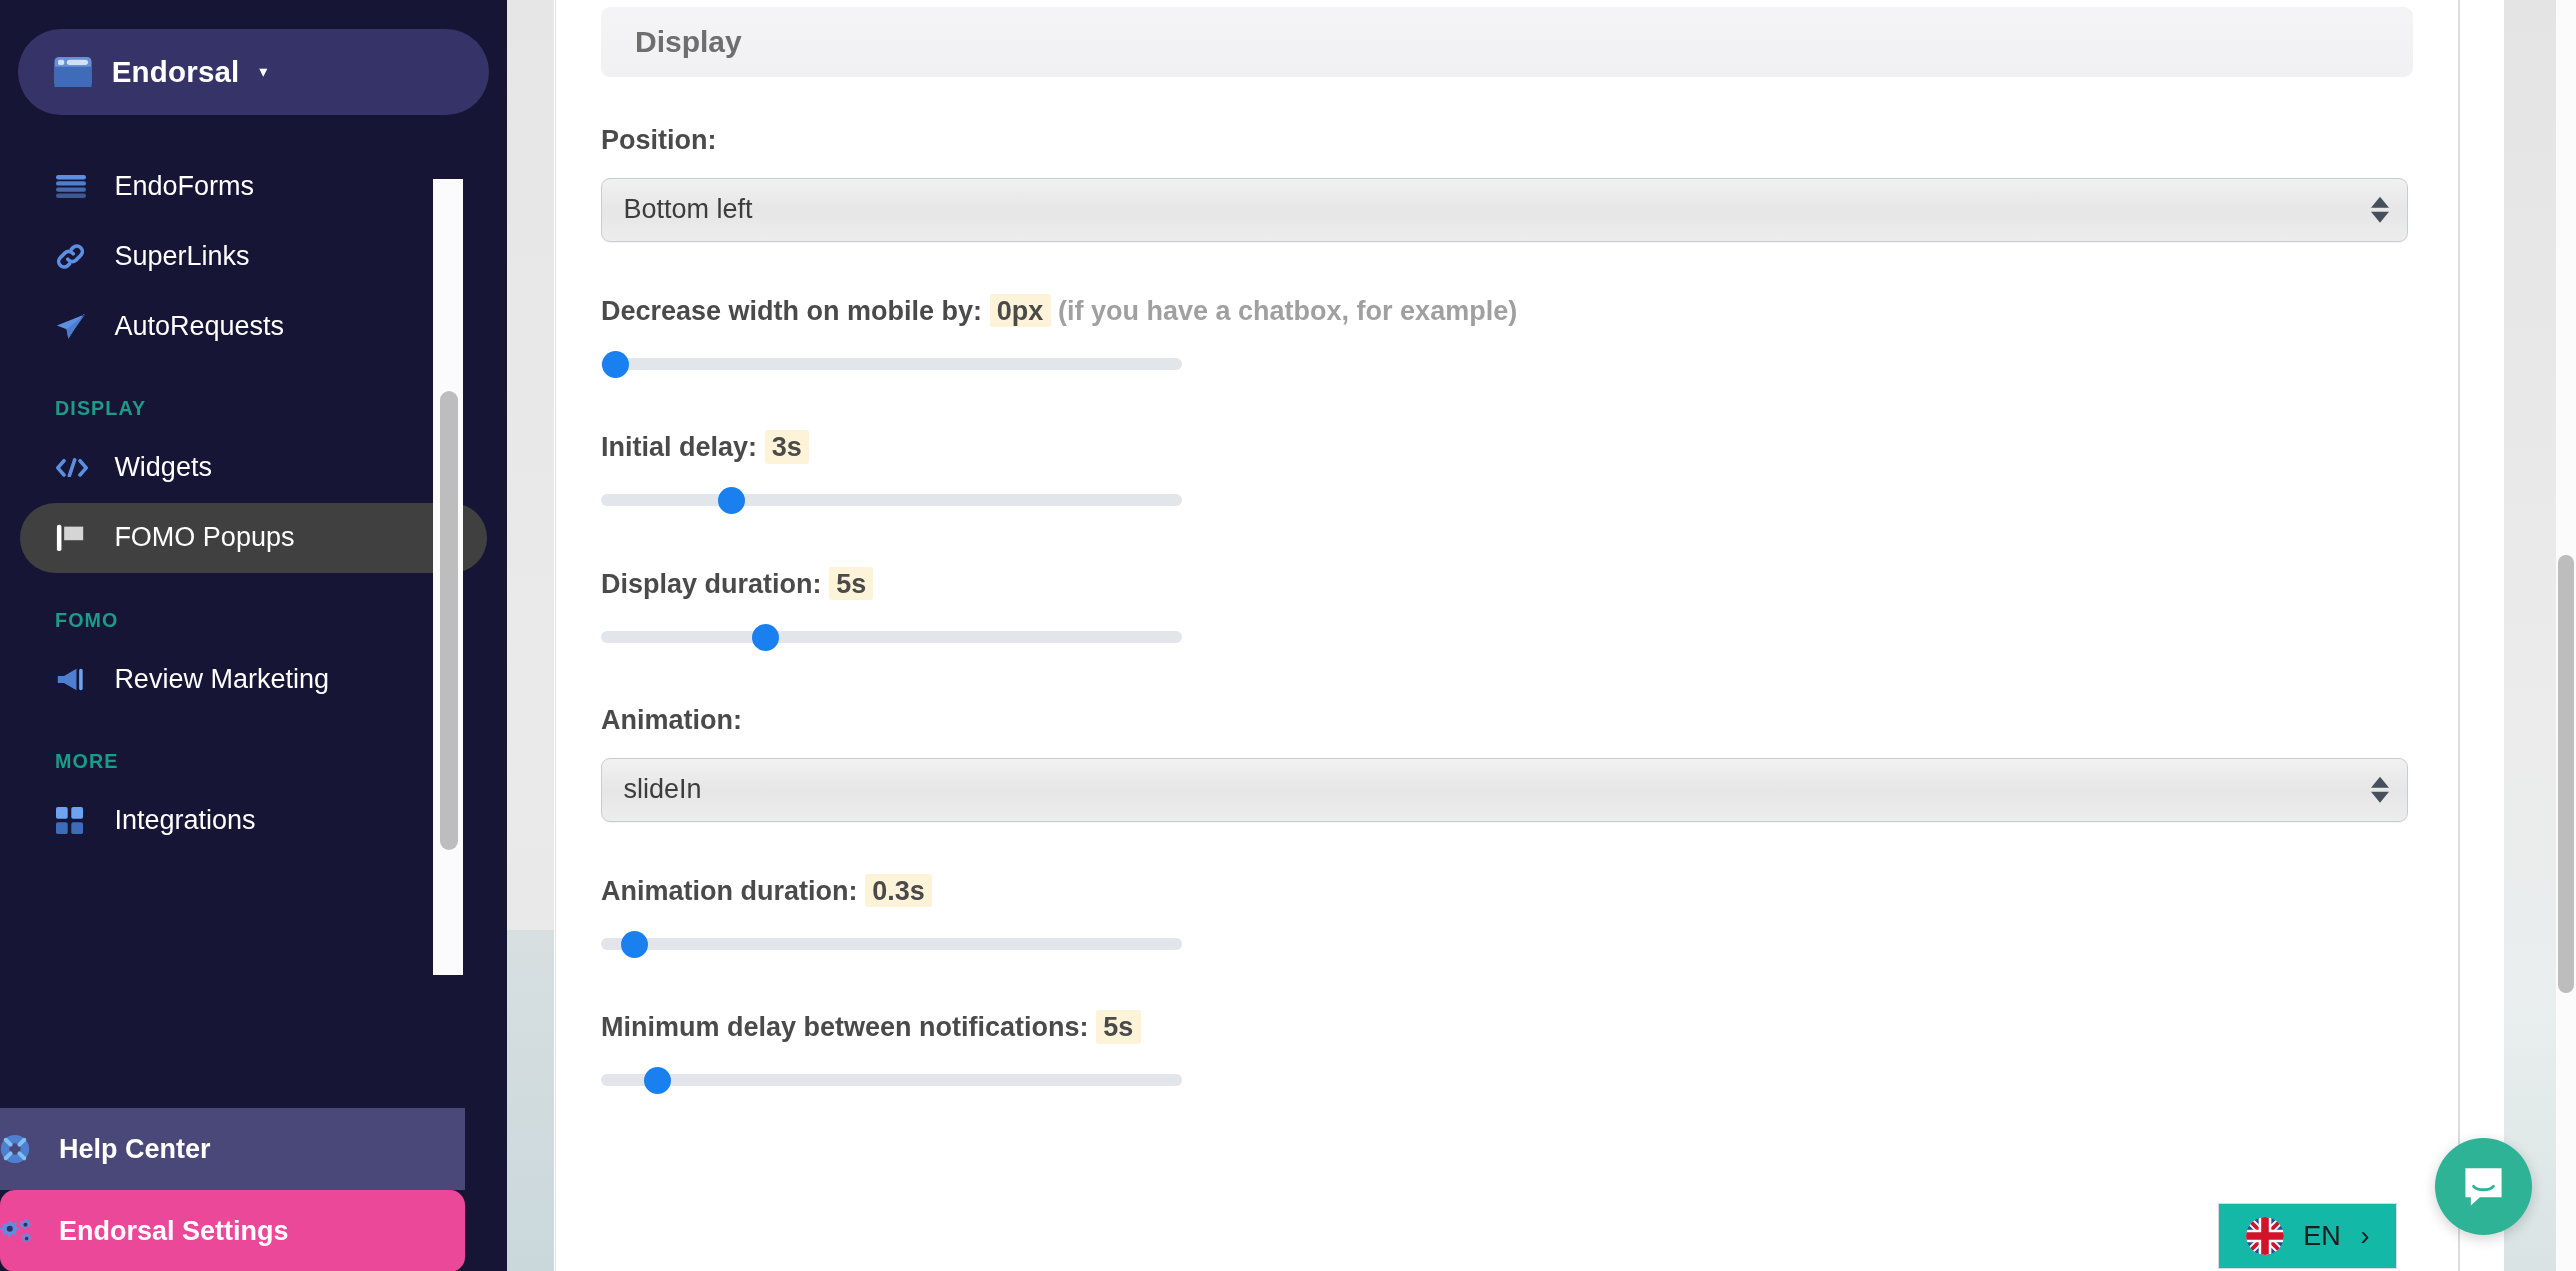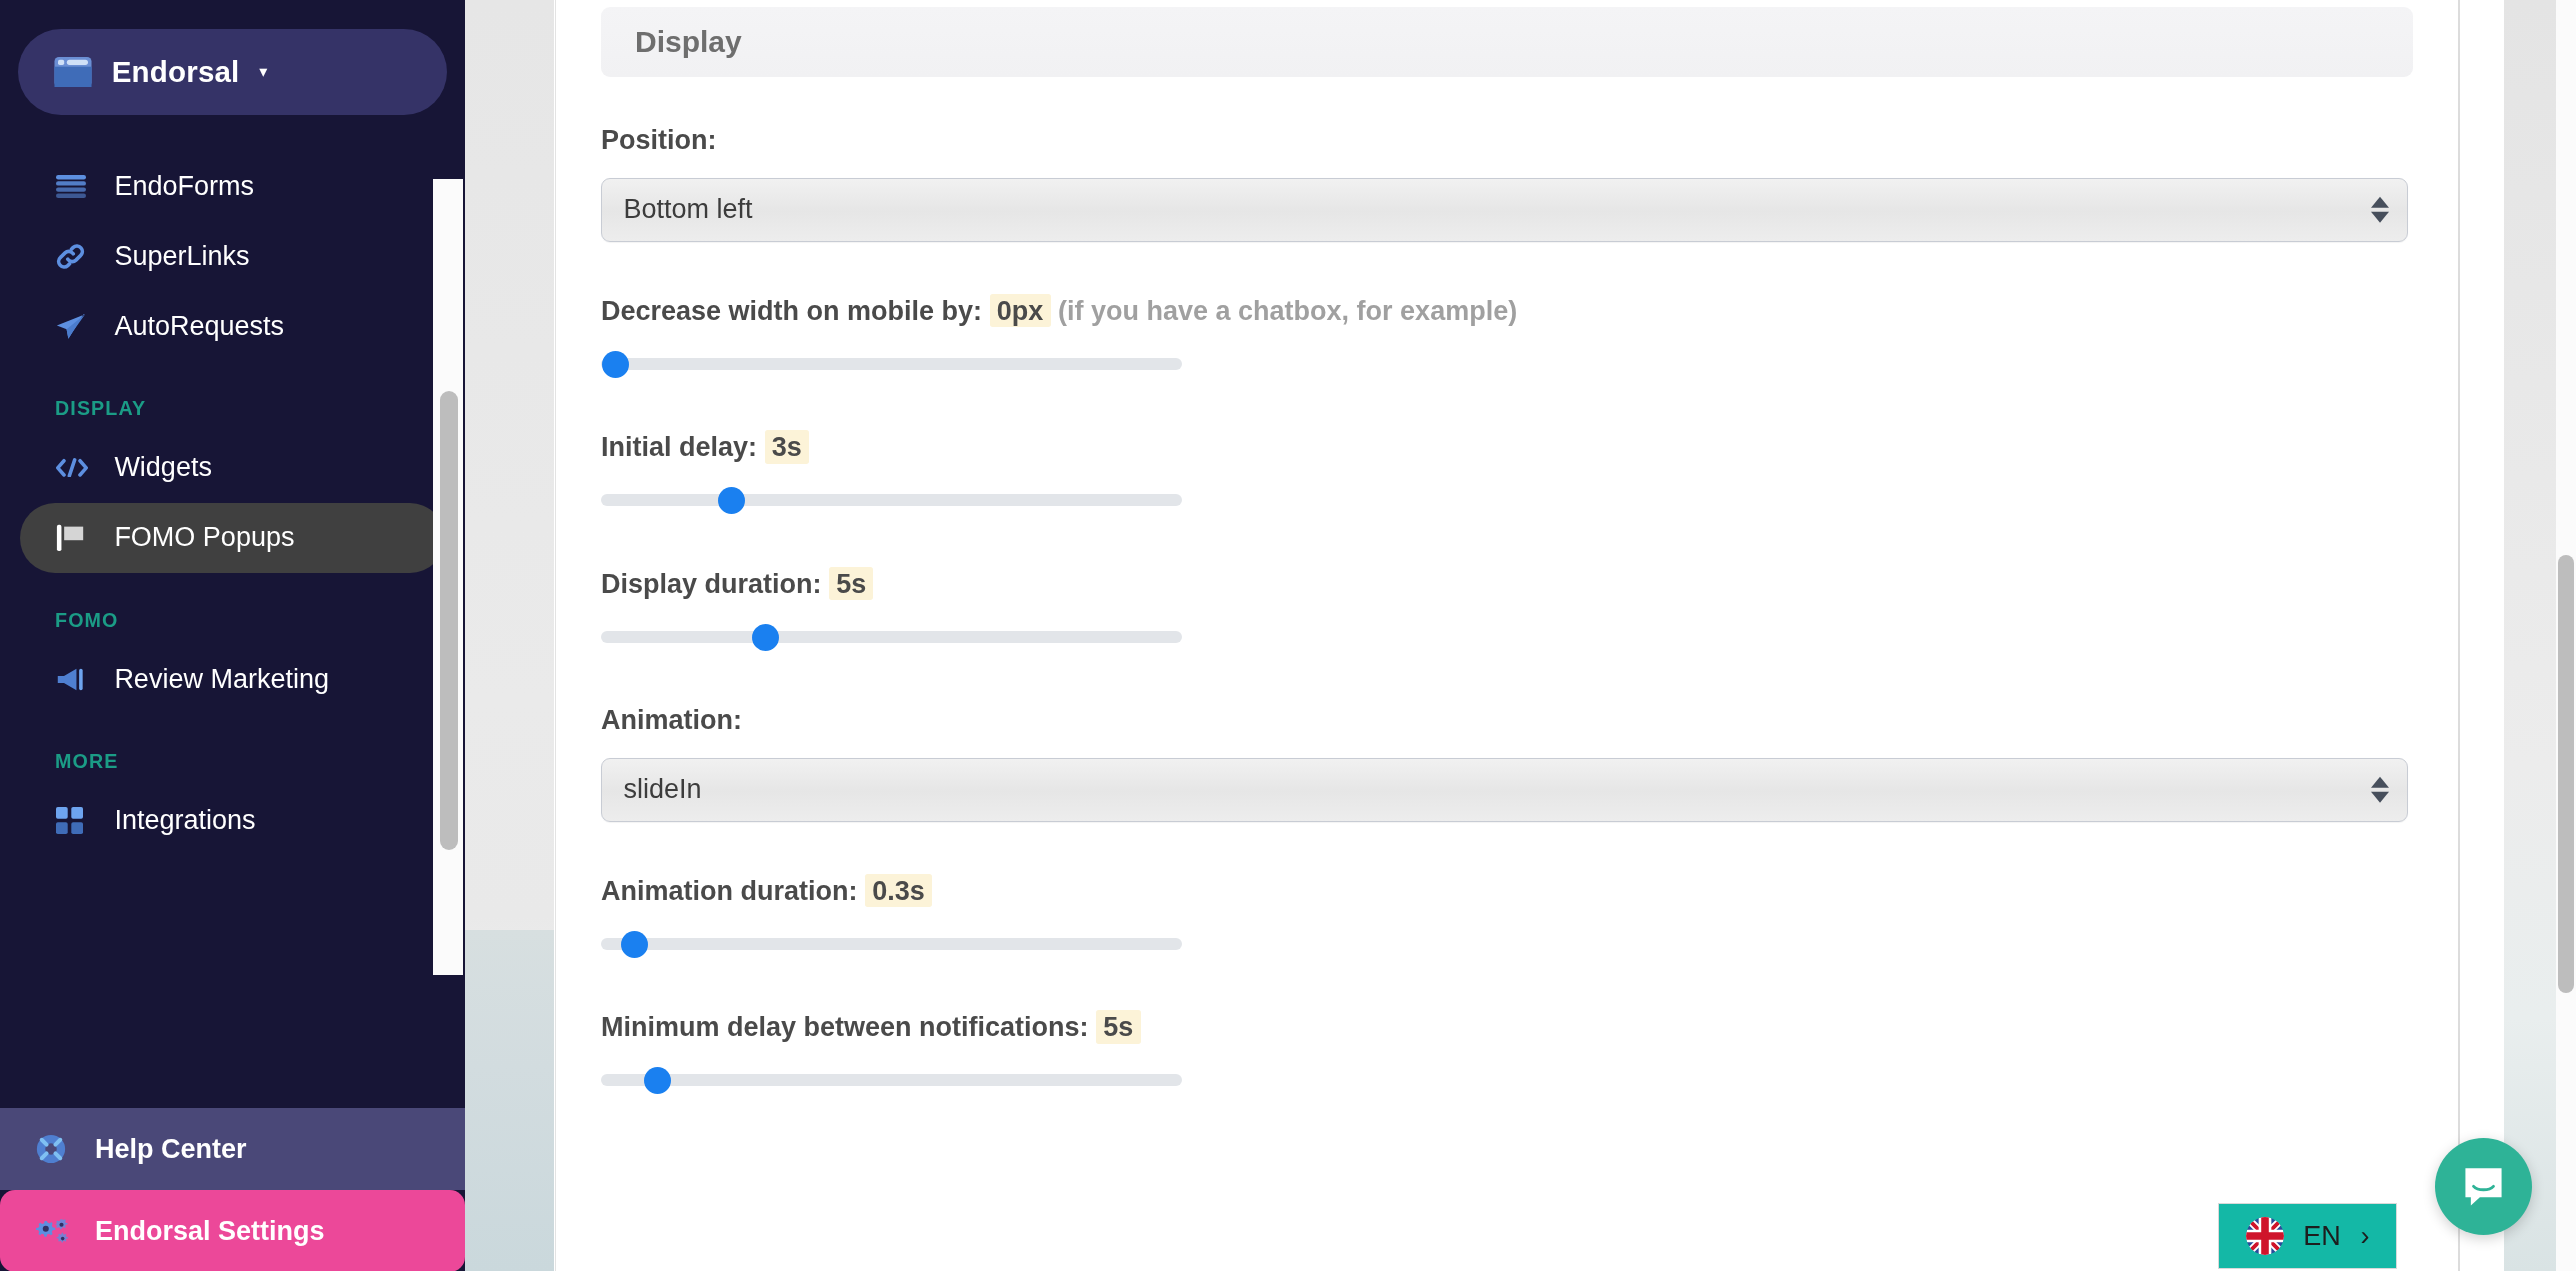--- a/index.html
+++ b/index.html
@@ -14,21 +14,21 @@
   .bg-strip-a { position: absolute; left: 465px; top: 0; width: 89px; height: 1272px; background: linear-gradient(180deg,#e6e6e6 0%,#eaeaea 55%,#e9e9e9 72%,#ffffff 100%); }
   .bg-strip-b { position: absolute; left: 465px; top: 930px; width: 89px; height: 342px; background: linear-gradient(180deg,#d7dfe0 0%,#d2dcdf 40%,#cad8dc 100%); }
   .vdiv-left  { position: absolute; left: 555px; top: 0; width: 1.8px; height: 1272px; background: #e3e3e3; }
   .vdiv-right { position: absolute; left: 2458px; top: 0; width: 1.8px; height: 1272px; background: #dcdcdc; }
   .bg-strip-c { position: absolute; left: 2504px; top: 0; width: 54px; height: 1272px; background: linear-gradient(180deg,#e4e4e4 0%,#ececec 60%,#e9eeee 80%,#d9e3e4 100%); }
   .bg-strip-d { position: absolute; left: 2558px; top: 0; width: 18px; height: 1272px; background:#fafafa; }
 
   
   .sidebar {
     position: absolute; left: 0; top: 0;
-    width: 465px; height: 1272px;
+    width: 507px; height: 1272px;
     background: #171536;
     color: #fff;
     overflow: hidden;
   }
   .brand {
     margin: 29px 18px 0 18px;
     height: 86px;
     background: #353367;
     border-radius: 43px;
     display: flex; align-items: center;
@@ -52,21 +52,21 @@
   .nav-item .lbl { font-size: 27px; font-weight: 400; color: #fff; white-space: nowrap; }
   .nav-item.active { background: #404040; }
   .nav-group {
     font-size: 19.7px; font-weight: 700; letter-spacing: 1.1px;
     color: #1b9c86; padding: 36px 0 12.5px 55px;
   }
 
   .sb-bottom { position: absolute; left:0; bottom: 0; width: 465px; }
   .sb-band {
     display: flex; align-items: center;
-    height: 82px; padding-left: 36px; cursor: pointer;
+    height: 82px; cursor: pointer;
   }
   .sb-band .ico { width: 41px; margin-right: 18px; display:flex; align-items:center; flex:0 0 auto; }
   .sb-band .lbl { font-size: 27px; font-weight: 700; color: #fff; white-space: nowrap; }
   .band-help { background: #4a4878; }
   .band-settings { background: #ec4899; border-radius: 15px; }
 
   
   .sb-track { position:absolute; left: 433px; top: 179px; width: 30px; height: 796px; background:#fbfbfb; }
   .sb-thumb { position:absolute; left: 440px; top: 391px; width: 18px; height: 459px; background:#bdbdbd; border-radius:9px; }
 

